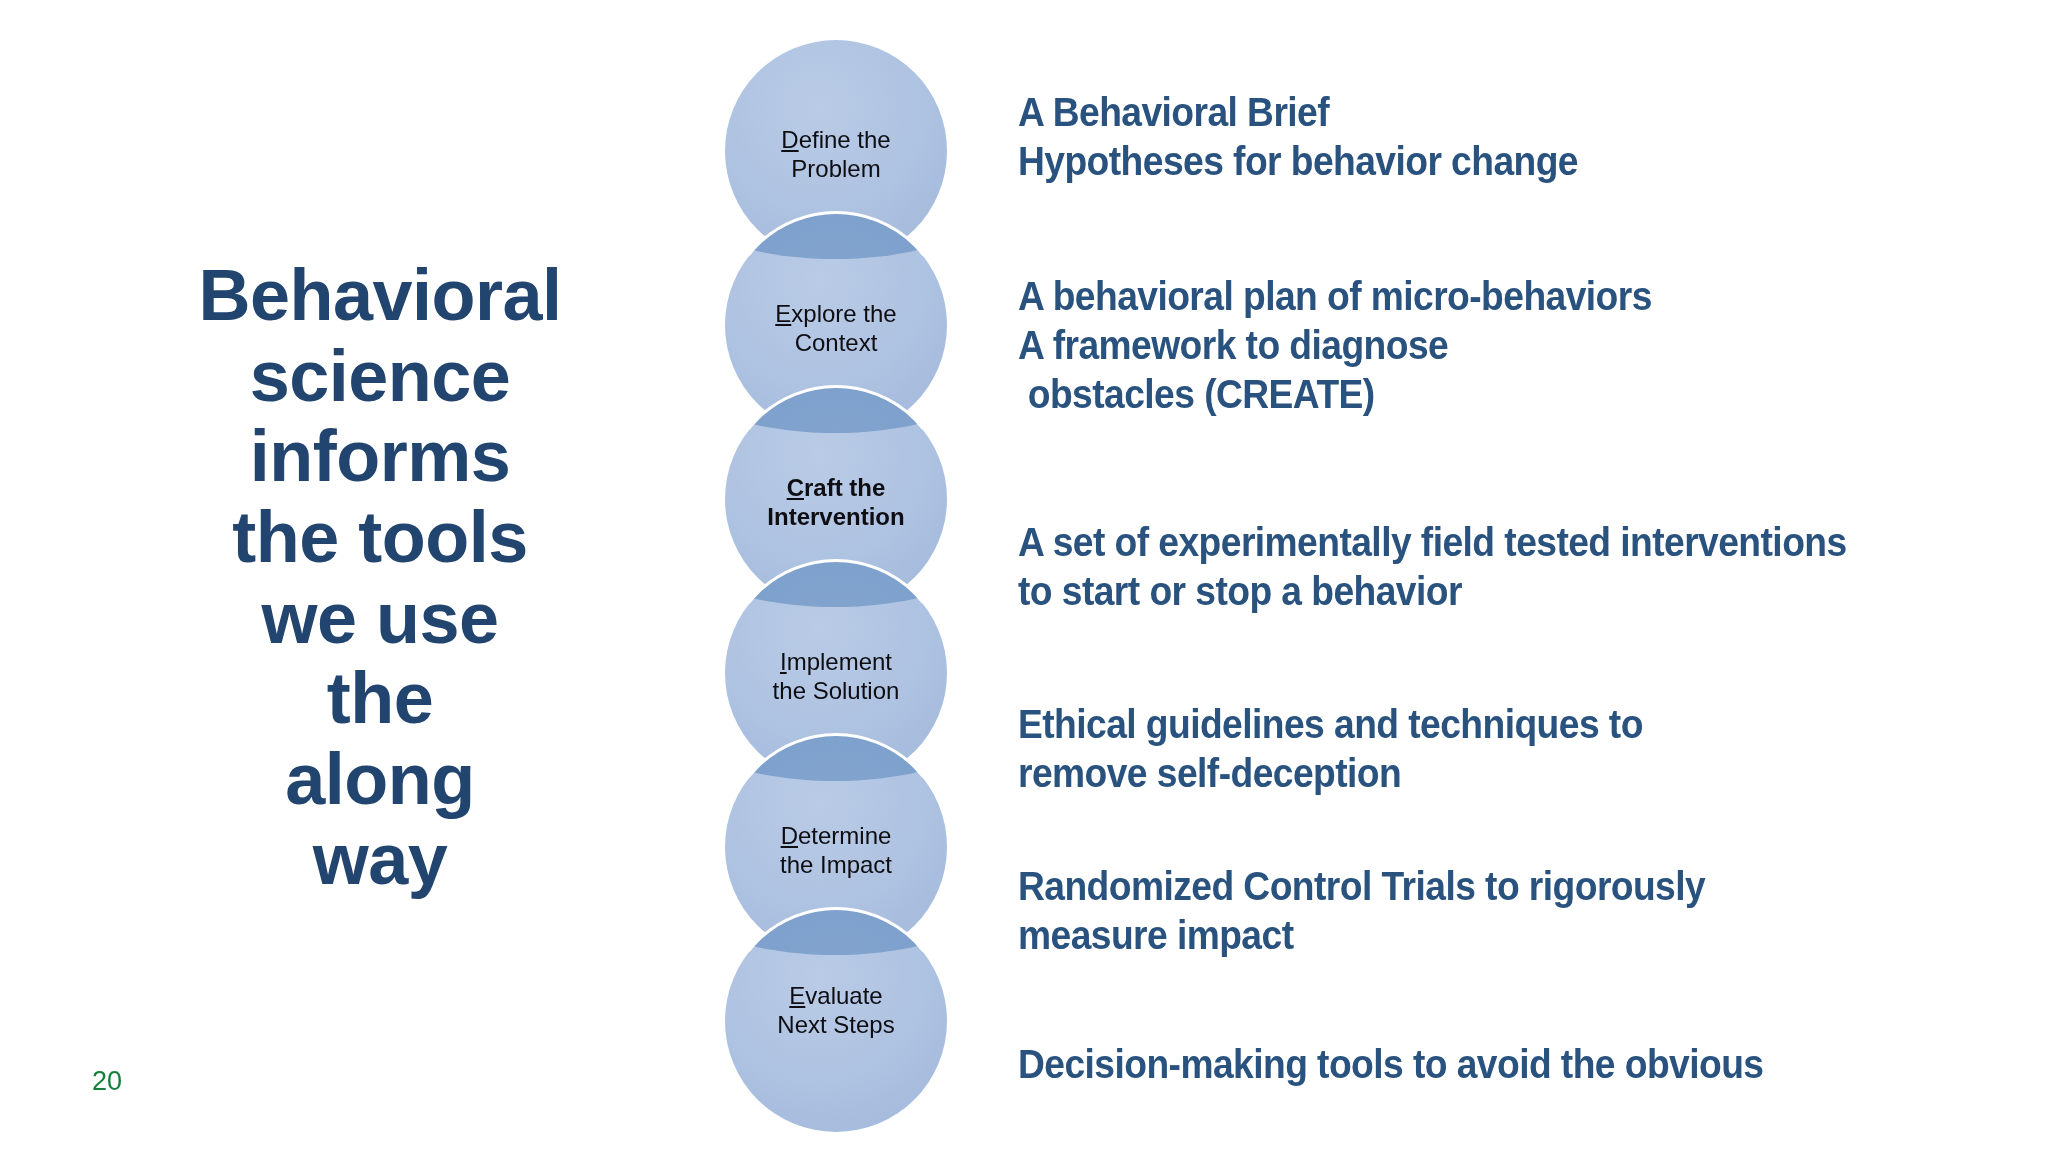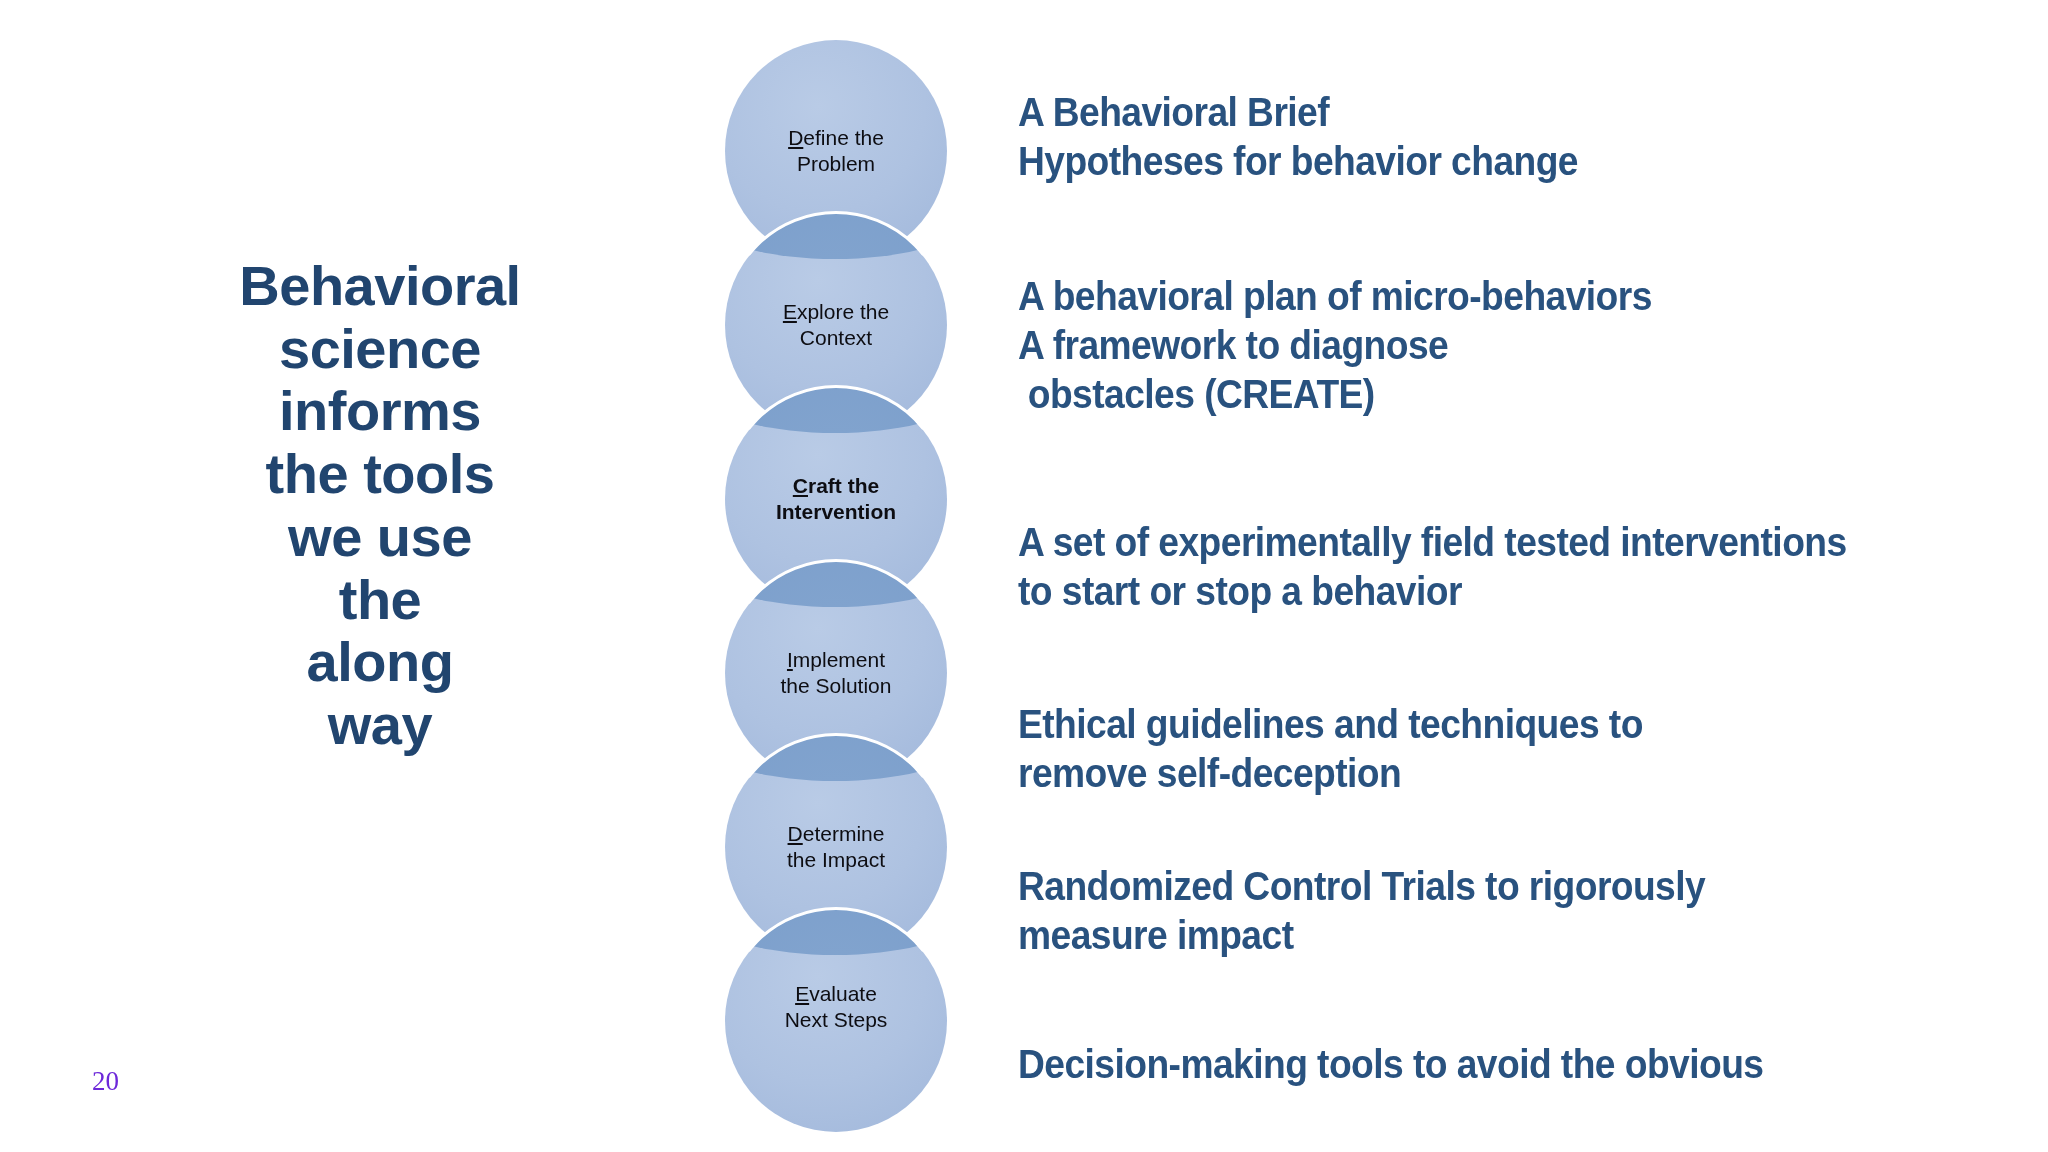--- a/index.html
+++ b/index.html
@@ -23,34 +23,34 @@
   
   #headline {
     position: absolute;
     left: 170px;
     top: 255px;
     width: 420px;
     text-align: center;
     color: #21456f;
     font-family: "Liberation Sans", sans-serif;
     font-weight: bold;
-    font-size: 56px;
+    font-size: 72px;
     line-height: 1.12;
     letter-spacing: -0.5px;
   }
   #headline .hl-line { display: block; white-space: nowrap; }
 
   
   #page-number {
     position: absolute;
     left: 92px;
     top: 1068px;
-    font-family: Liberation Serif, serif;
+    font-family: Liberation Sans, sans-serif;
     font-size: 27px;
-    color: #6d28d9;
+    color: #15803d;
     line-height: 1;
   }
 
   
   #circle-stack {
     position: absolute;
     left: 725px;
     top: 40px;
     width: 222px;
     height: 1092px;
@@ -95,21 +95,21 @@
     box-sizing: border-box;
     clip-path: ellipse(124px 40px at 113px 16px);
   }
 
   .chev-label {
     position: absolute;
     left: 0;
     width: 222px;
     text-align: center;
     font-family: "Liberation Sans", sans-serif;
-    font-size: 21px;
+    font-size: 24px;
     line-height: 1.22;
     color: #0d0d12;
     z-index: 5;
   }
   .chev-label .l1 { display: block; }
   .chev-label .l2 { display: block; }
   .chev-label u { text-decoration: underline; text-underline-offset: 2px; }
 
   
   .desc {

